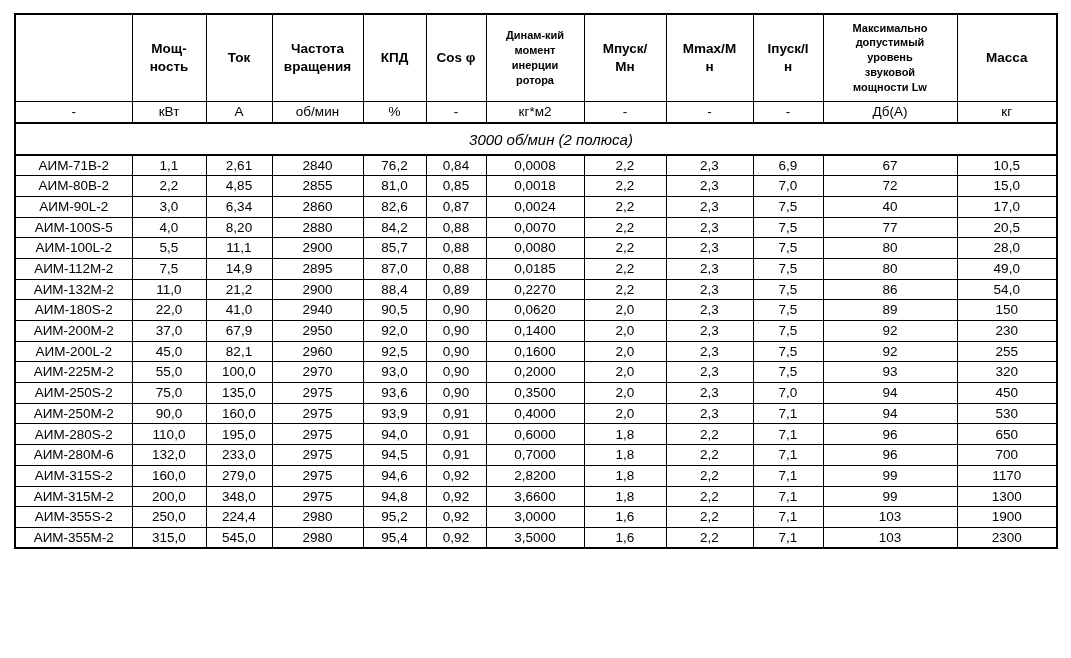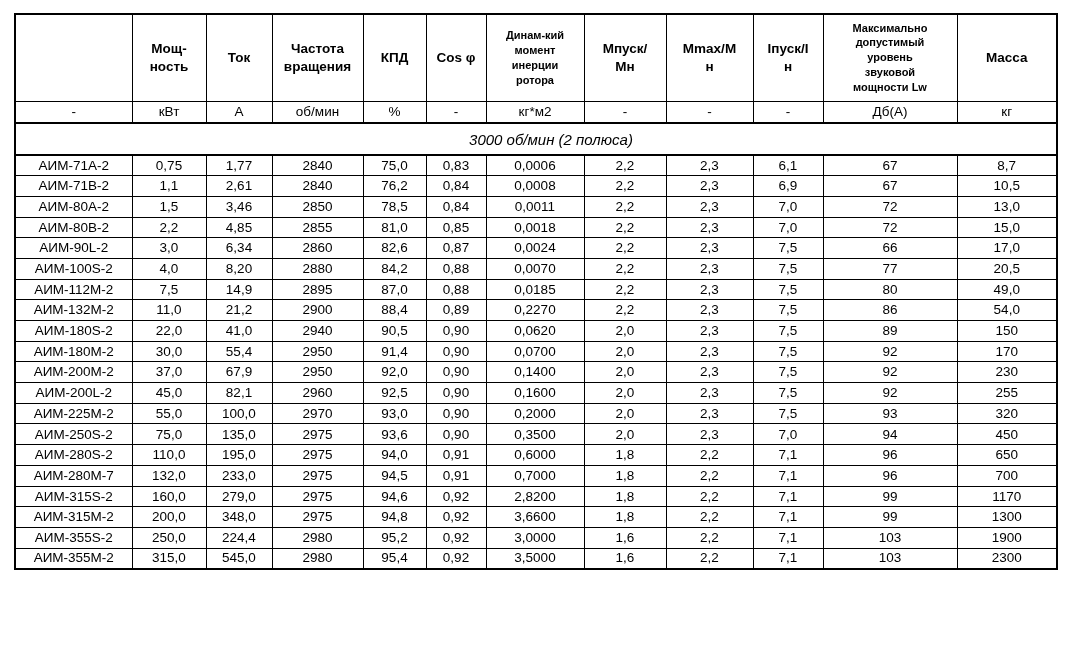--- a/index.html
+++ b/index.html
@@ -89,62 +89,34 @@
         <td>-</td>
         <td>Дб(А)</td>
         <td>кг</td>
       </tr>
       <tr class="section">
         <td colspan="12">3000 об/мин (2 полюса)</td>
       </tr>
     </thead>
     <tbody class="data">
         <tr>
-          <td>АИМ-71А-2</td>
-          <td>0,75</td>
-          <td>1,77</td>
-          <td>2840</td>
-          <td>75,0</td>
-          <td>0,83</td>
-          <td>0,0006</td>
-          <td>2,2</td>
-          <td>2,3</td>
-          <td>6,1</td>
-          <td>67</td>
-          <td>8,7</td>
-        </tr>
-        <tr>
           <td>АИМ-71В-2</td>
           <td>1,1</td>
           <td>2,61</td>
           <td>2840</td>
           <td>76,2</td>
           <td>0,84</td>
           <td>0,0008</td>
           <td>2,2</td>
           <td>2,3</td>
           <td>6,9</td>
           <td>67</td>
           <td>10,5</td>
         </tr>
         <tr>
-          <td>АИМ-80А-2</td>
-          <td>1,5</td>
-          <td>3,46</td>
-          <td>2850</td>
-          <td>78,5</td>
-          <td>0,84</td>
-          <td>0,0011</td>
-          <td>2,2</td>
-          <td>2,3</td>
-          <td>7,0</td>
-          <td>72</td>
-          <td>13,0</td>
-        </tr>
-        <tr>
           <td>АИМ-80В-2</td>
           <td>2,2</td>
           <td>4,85</td>
           <td>2855</td>
           <td>81,0</td>
           <td>0,85</td>
           <td>0,0018</td>
           <td>2,2</td>
           <td>2,3</td>
           <td>7,0</td>
@@ -155,36 +127,50 @@
           <td>АИМ-90L-2</td>
           <td>3,0</td>
           <td>6,34</td>
           <td>2860</td>
           <td>82,6</td>
           <td>0,87</td>
           <td>0,0024</td>
           <td>2,2</td>
           <td>2,3</td>
           <td>7,5</td>
-          <td>66</td>
+          <td>40</td>
           <td>17,0</td>
         </tr>
         <tr>
-          <td>АИМ-100S-2</td>
+          <td>АИМ-100S-5</td>
           <td>4,0</td>
           <td>8,20</td>
           <td>2880</td>
           <td>84,2</td>
           <td>0,88</td>
           <td>0,0070</td>
           <td>2,2</td>
           <td>2,3</td>
           <td>7,5</td>
           <td>77</td>
           <td>20,5</td>
+        </tr>
+        <tr>
+          <td>АИМ-100L-2</td>
+          <td>5,5</td>
+          <td>11,1</td>
+          <td>2900</td>
+          <td>85,7</td>
+          <td>0,88</td>
+          <td>0,0080</td>
+          <td>2,2</td>
+          <td>2,3</td>
+          <td>7,5</td>
+          <td>80</td>
+          <td>28,0</td>
         </tr>
         <tr>
           <td>АИМ-112М-2</td>
           <td>7,5</td>
           <td>14,9</td>
           <td>2895</td>
           <td>87,0</td>
           <td>0,88</td>
           <td>0,0185</td>
           <td>2,2</td>
@@ -215,34 +201,20 @@
           <td>90,5</td>
           <td>0,90</td>
           <td>0,0620</td>
           <td>2,0</td>
           <td>2,3</td>
           <td>7,5</td>
           <td>89</td>
           <td>150</td>
         </tr>
         <tr>
-          <td>АИМ-180М-2</td>
-          <td>30,0</td>
-          <td>55,4</td>
-          <td>2950</td>
-          <td>91,4</td>
-          <td>0,90</td>
-          <td>0,0700</td>
-          <td>2,0</td>
-          <td>2,3</td>
-          <td>7,5</td>
-          <td>92</td>
-          <td>170</td>
-        </tr>
-        <tr>
           <td>АИМ-200М-2</td>
           <td>37,0</td>
           <td>67,9</td>
           <td>2950</td>
           <td>92,0</td>
           <td>0,90</td>
           <td>0,1400</td>
           <td>2,0</td>
           <td>2,3</td>
           <td>7,5</td>
@@ -285,35 +257,49 @@
           <td>93,6</td>
           <td>0,90</td>
           <td>0,3500</td>
           <td>2,0</td>
           <td>2,3</td>
           <td>7,0</td>
           <td>94</td>
           <td>450</td>
         </tr>
         <tr>
+          <td>АИМ-250М-2</td>
+          <td>90,0</td>
+          <td>160,0</td>
+          <td>2975</td>
+          <td>93,9</td>
+          <td>0,91</td>
+          <td>0,4000</td>
+          <td>2,0</td>
+          <td>2,3</td>
+          <td>7,1</td>
+          <td>94</td>
+          <td>530</td>
+        </tr>
+        <tr>
           <td>АИМ-280S-2</td>
           <td>110,0</td>
           <td>195,0</td>
           <td>2975</td>
           <td>94,0</td>
           <td>0,91</td>
           <td>0,6000</td>
           <td>1,8</td>
           <td>2,2</td>
           <td>7,1</td>
           <td>96</td>
           <td>650</td>
         </tr>
         <tr>
-          <td>АИМ-280М-7</td>
+          <td>АИМ-280М-6</td>
           <td>132,0</td>
           <td>233,0</td>
           <td>2975</td>
           <td>94,5</td>
           <td>0,91</td>
           <td>0,7000</td>
           <td>1,8</td>
           <td>2,2</td>
           <td>7,1</td>
           <td>96</td>

